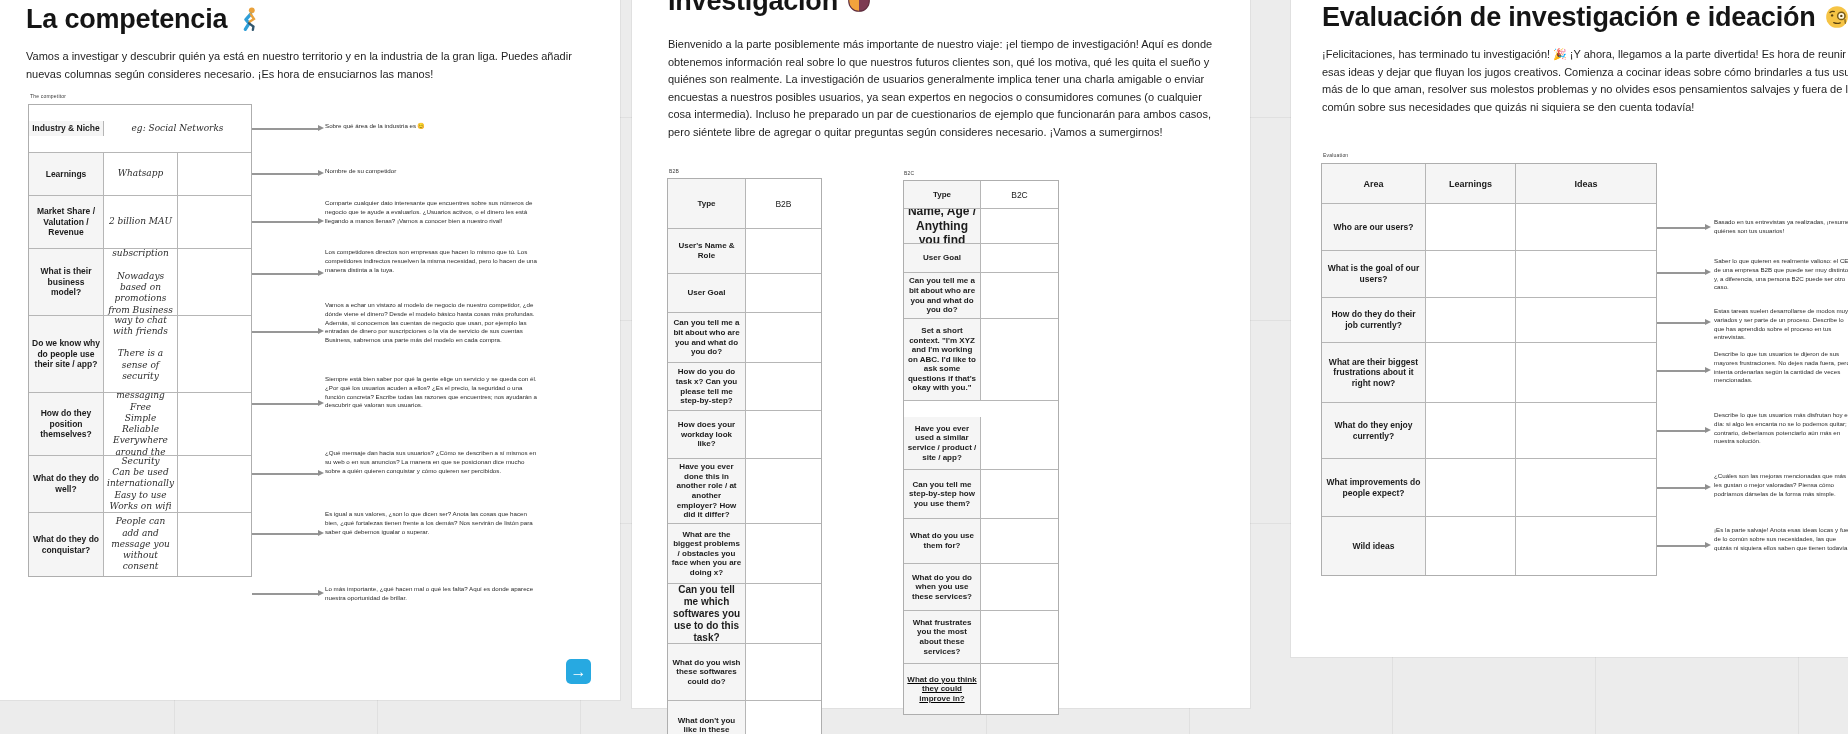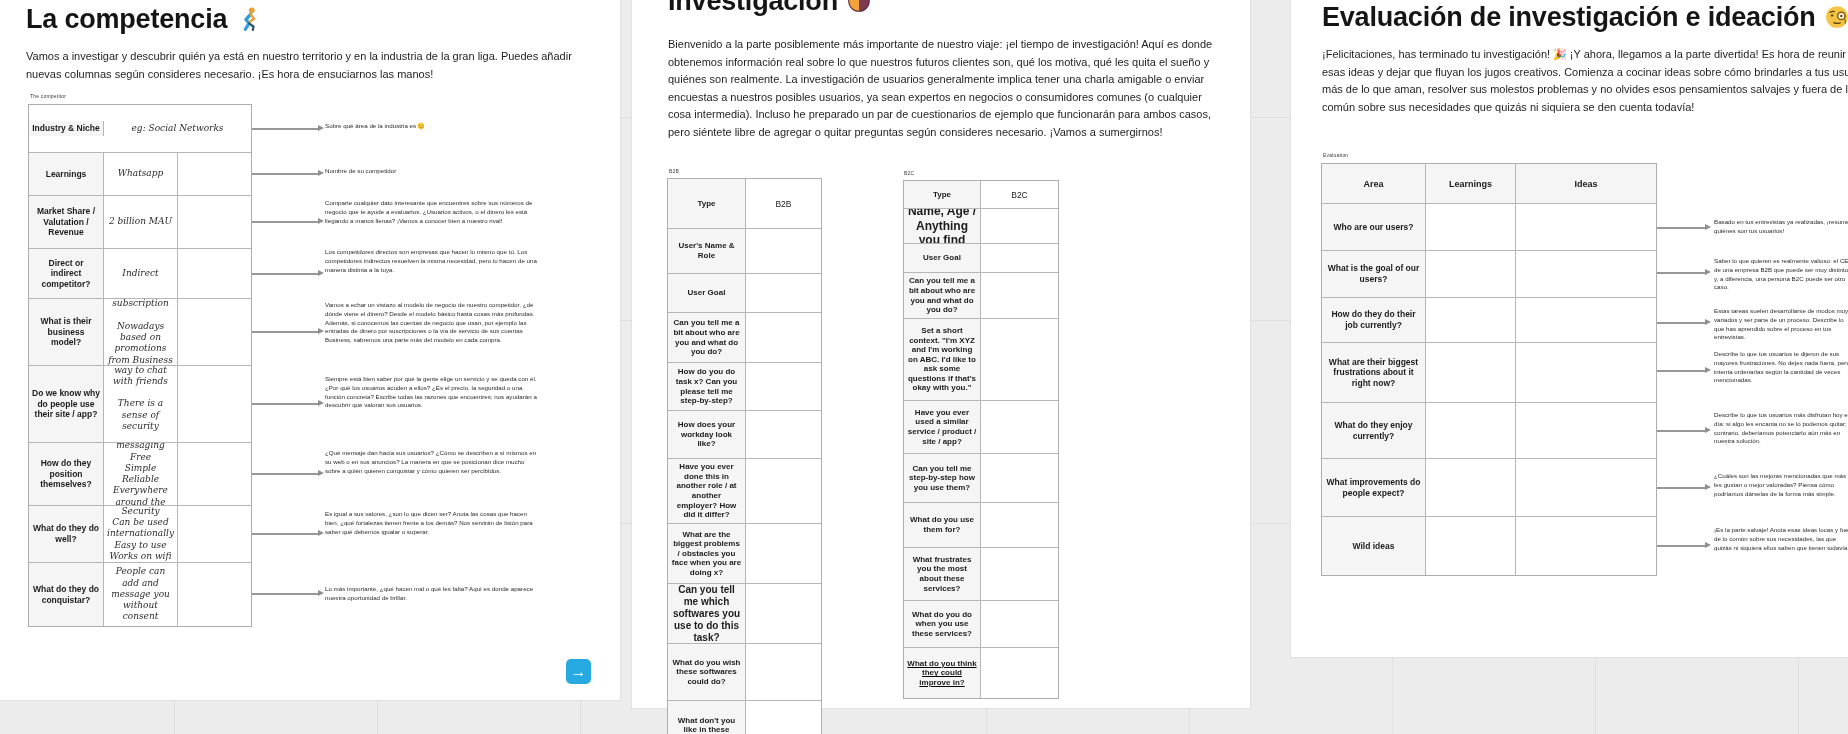--- a/index.html
+++ b/index.html
@@ -61,25 +61,20 @@
       <div class="trow" style="height: 43px;">
         <div class="tc qcell" style="width: 75px;">Learnings</div>
         <div class="tc hand" style="width: 74px;">Whatsapp</div>
         <div class="tc" style="flex: 1 1 0%;"></div>
       </div>
       <div class="trow" style="height: 53px;">
         <div class="tc qcell" style="width: 75px;">Market Share / Valutation / Revenue</div>
         <div class="tc hand" style="width: 74px;">2 billion MAU</div>
         <div class="tc" style="flex: 1 1 0%;"></div>
       </div>
-      <div class="trow" style="height: 50px;">
-        <div class="tc qcell" style="width: 75px;">Direct or indirect competitor?</div>
-        <div class="tc hand" style="width: 74px;">Indirect</div>
-        <div class="tc" style="flex: 1 1 0%;"></div>
-      </div>
       <div class="trow" style="height: 67px;">
         <div class="tc qcell" style="width: 75px;">What is their business model?</div>
         <div class="tc hand" style="width: 74px;">Used to be subscription
 
 Nowadays based on promotions from Business accounts</div>
         <div class="tc" style="flex: 1 1 0%;"></div>
       </div>
       <div class="trow" style="height: 77px;">
         <div class="tc qcell" style="width: 75px;">Do we know why do people use their site / app?</div>
         <div class="tc hand" style="width: 74px;">It's an easy way to chat with friends
@@ -186,38 +181,38 @@
         <div class="tc plain" style="flex: 1 1 0%;"></div>
       </div>
       <div class="trow" style="height: 46px;">
         <div class="tc qcell" style="width: 77px; font-size: 8px; line-height: 1.2;">Can you tell me a bit about who are you and what do you do?</div>
         <div class="tc plain" style="flex: 1 1 0%;"></div>
       </div>
       <div class="trow" style="height: 82px;">
         <div class="tc qcell" style="width: 77px; font-size: 8px; line-height: 1.2;">Set a short context. "I'm XYZ and I'm working on ABC. I'd like to ask some questions if that's okay with you."</div>
         <div class="tc plain" style="flex: 1 1 0%;"></div>
       </div>
-      <div class="trow" style="height: 53px;">
+      <div class="trow" style="height: 53px; margin-top: 16px;">
         <div class="tc qcell" style="width: 77px; font-size: 8px; line-height: 1.2;">Have you ever used a similar service / product / site / app?</div>
         <div class="tc plain" style="flex: 1 1 0%;"></div>
       </div>
       <div class="trow" style="height: 49px;">
         <div class="tc qcell" style="width: 77px; font-size: 8px; line-height: 1.2;">Can you tell me step-by-step how you use them?</div>
         <div class="tc plain" style="flex: 1 1 0%;"></div>
       </div>
       <div class="trow" style="height: 45px;">
         <div class="tc qcell" style="width: 77px; font-size: 8px; line-height: 1.2;">What do you use them for?</div>
         <div class="tc plain" style="flex: 1 1 0%;"></div>
       </div>
+      <div class="trow" style="height: 47px;">
+        <div class="tc qcell" style="width: 77px; font-size: 8px; line-height: 1.2;">What do you do when you use these services?</div>
+        <div class="tc plain" style="flex: 1 1 0%;"></div>
+      </div>
       <div class="trow" style="height: 53px;">
         <div class="tc qcell" style="width: 77px; font-size: 8px; line-height: 1.2;">What frustrates you the most about these services?</div>
-        <div class="tc plain" style="flex: 1 1 0%;"></div>
-      </div>
-      <div class="trow" style="height: 47px;">
-        <div class="tc qcell" style="width: 77px; font-size: 8px; line-height: 1.2;">What do you do when you use these services?</div>
         <div class="tc plain" style="flex: 1 1 0%;"></div>
       </div>
       <div class="trow" style="height: 50px; text-decoration: underline;">
         <div class="tc qcell" style="width: 77px; font-size: 8px; line-height: 1.2;">What do you think they could improve in?</div>
         <div class="tc plain" style="flex: 1 1 0%;"></div>
       </div>
     </div>
 
   <div class="title" style="left:1322px;top:2px;">
     <span>Evaluación de investigación e ideación</span><span class="emoji"><svg width="26" height="26" viewBox="0 0 24 24">

